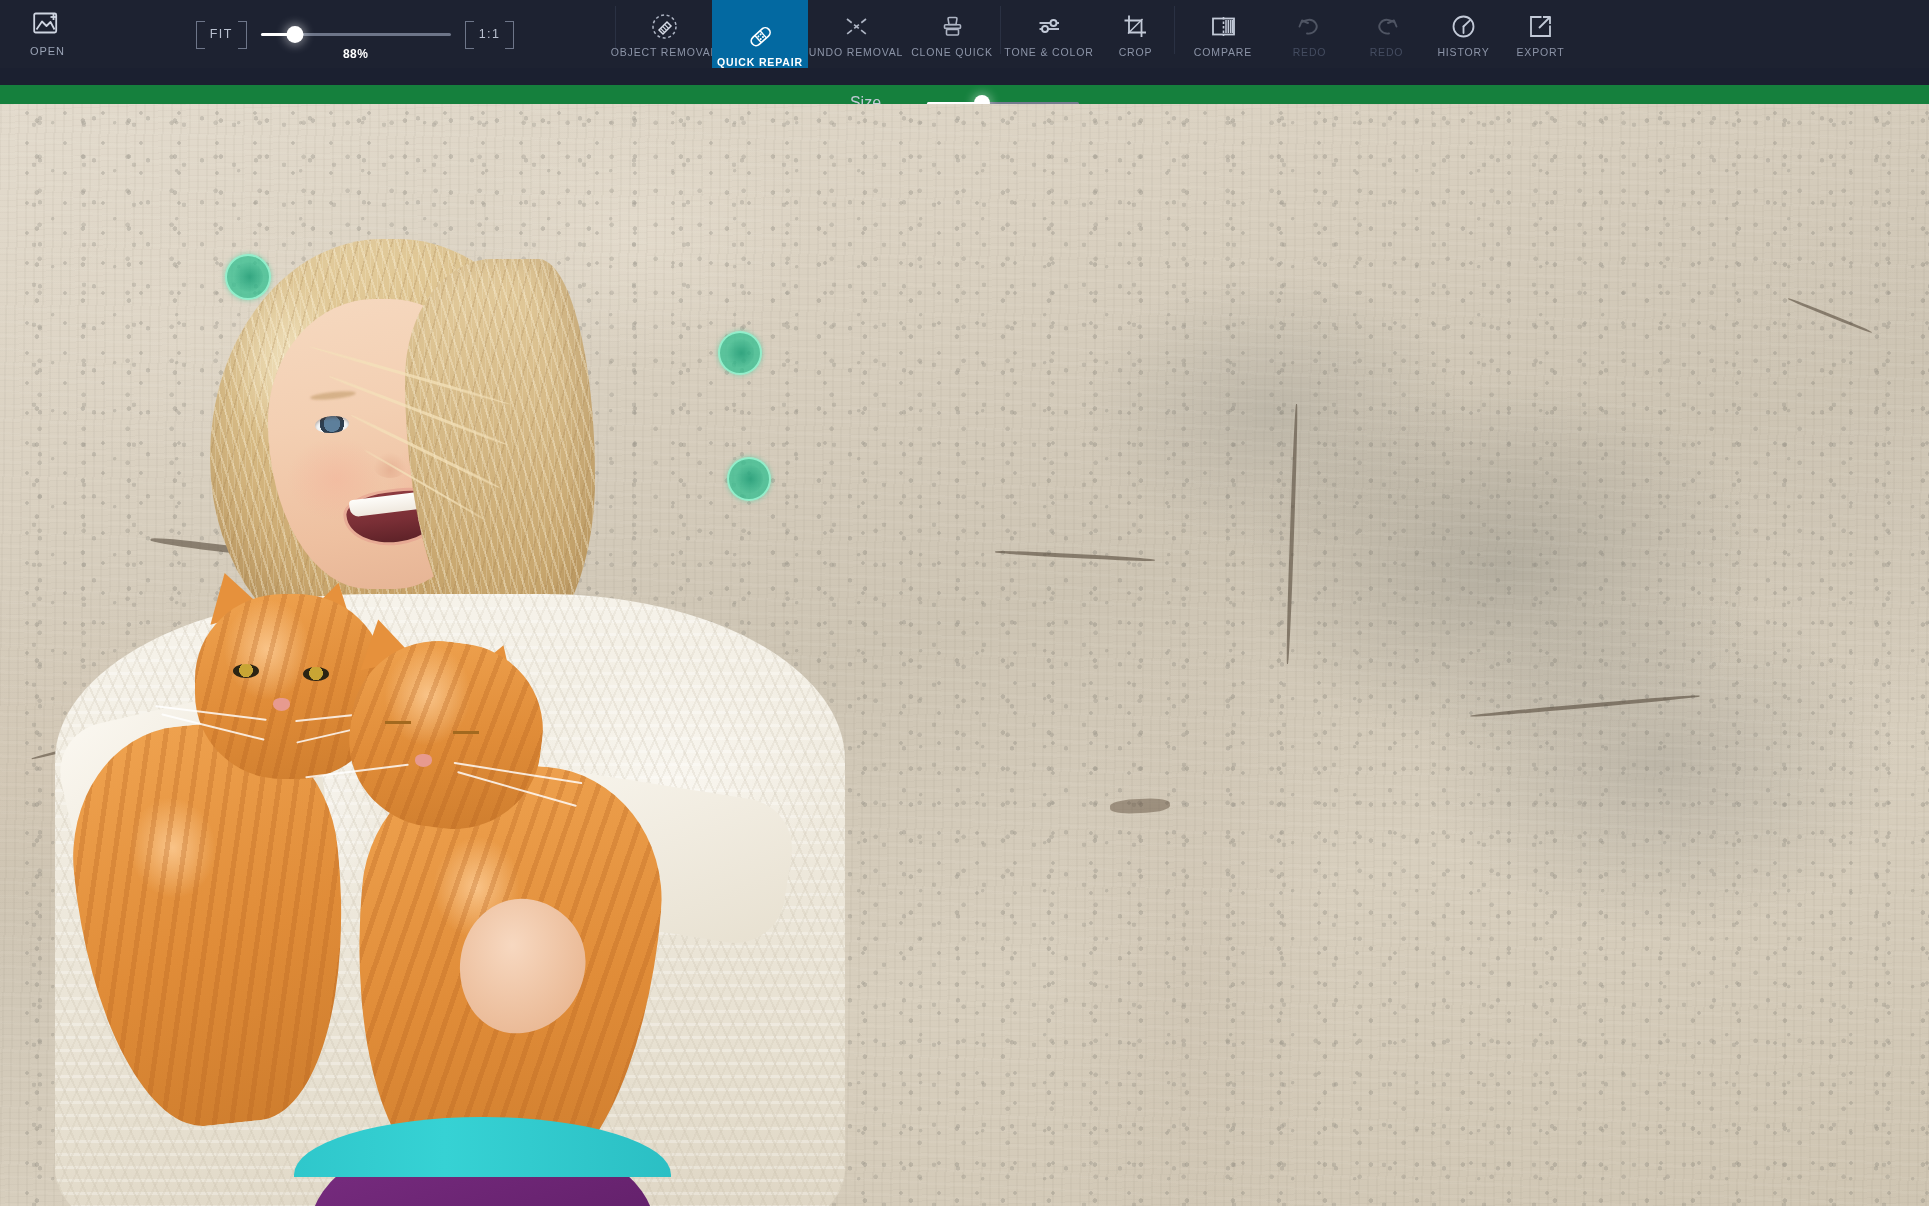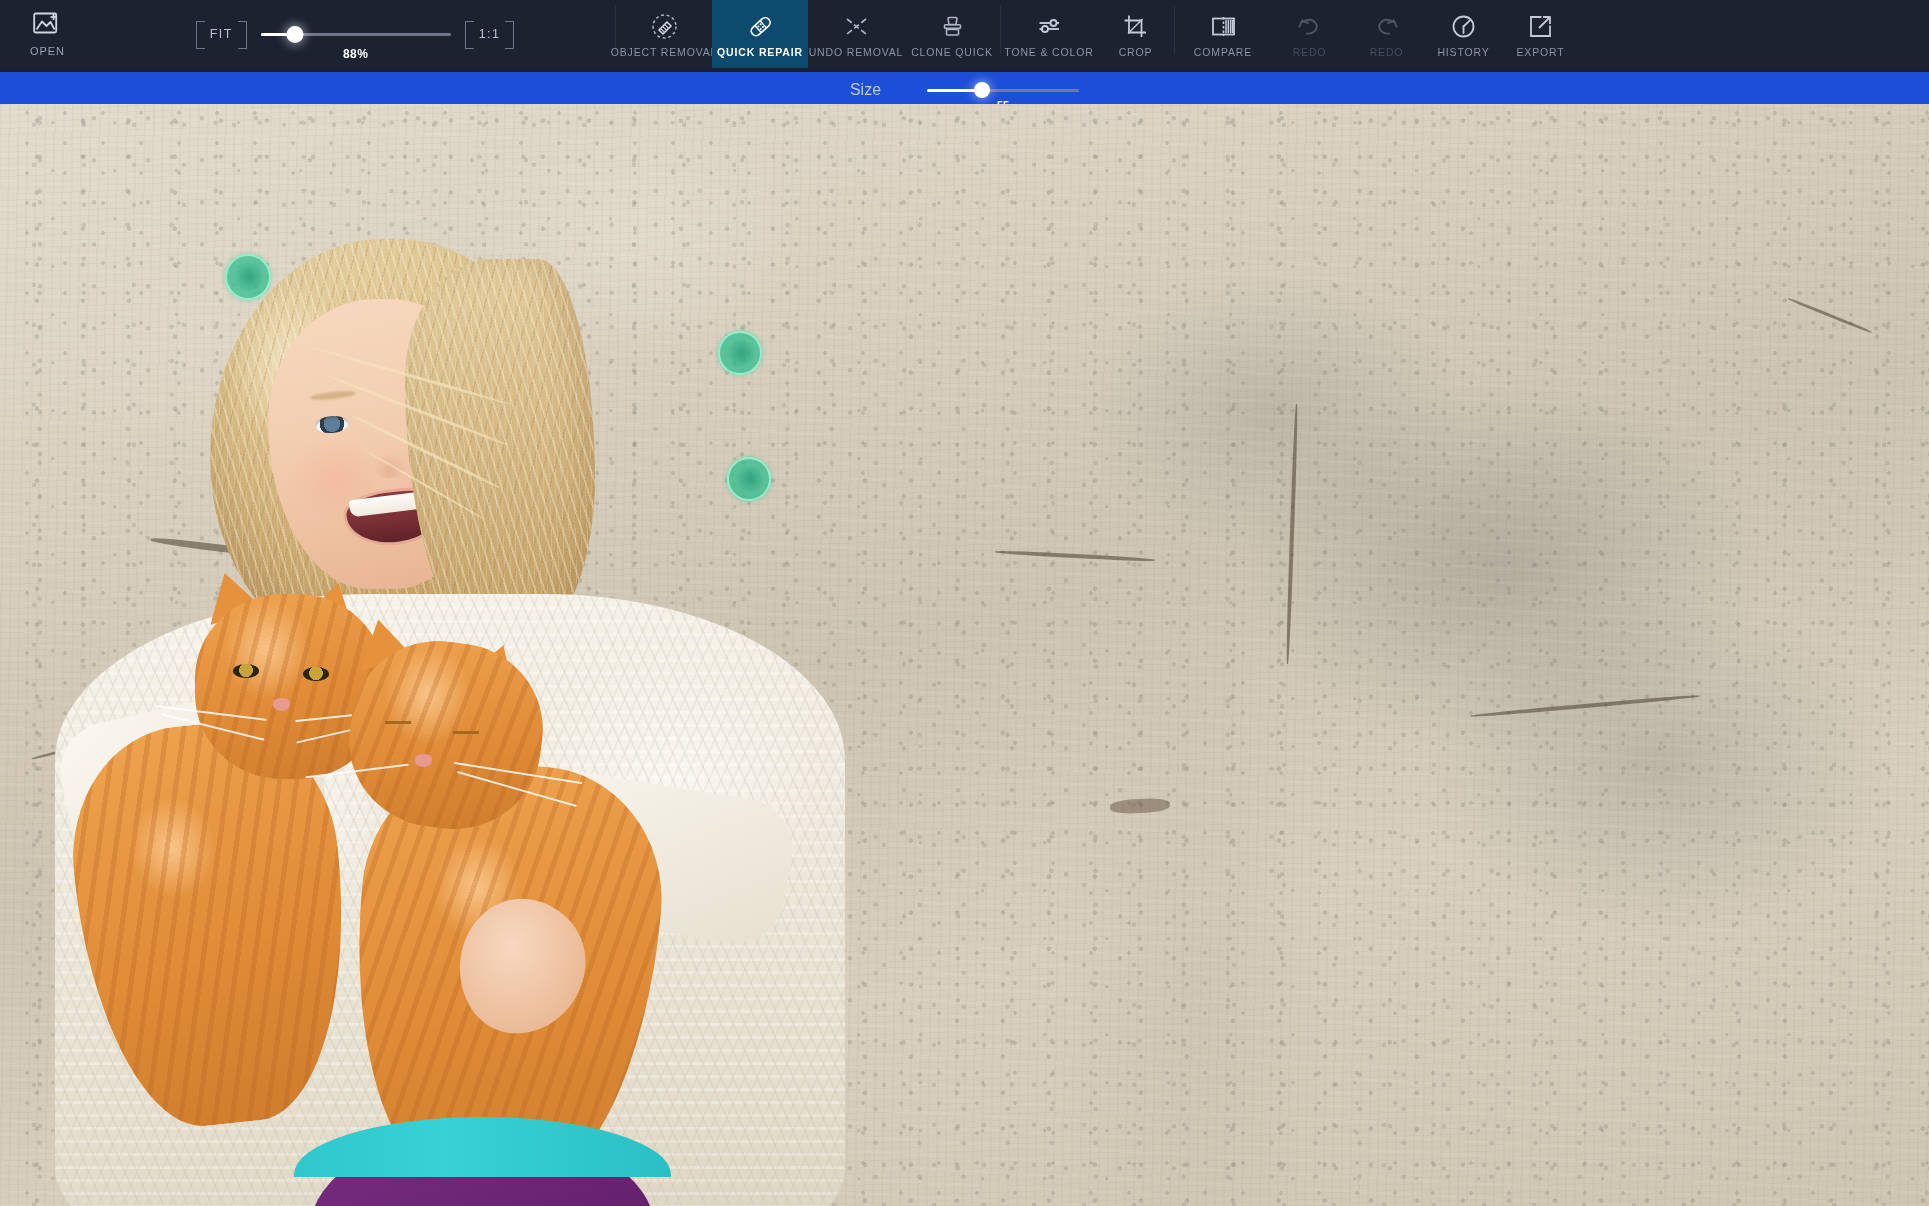--- a/index.html
+++ b/index.html
@@ -71,32 +71,32 @@
     width: 77px; display: flex; flex-direction: column;
     align-items: center; justify-content: center; gap: 6px;
     position: relative; cursor: pointer; padding-top: 2px;
   }
   .tool.wide { width: 96px; }
   .tool .ic { height: 27px; display: flex; align-items: center; justify-content: center; }
   .tool .lbl {
     font-size: 10.5px; letter-spacing: .85px; color: #8c94a7;
     white-space: nowrap;
   }
-  .tool.active { background: #0c4a6e; }
+  .tool.active { background: #0369a1; justify-content: flex-end; }
   .tool.active .lbl { color: #ffffff; font-weight: bold; }
   .tool.disabled .lbl { color: #444c60; }
   .tool.disabled svg { opacity: .30; }
   .sep { width: 1px; background: #2a3143; margin: 6px 0 14px; }
   .spacer { flex: 1; }
 
   
   .sizebar {
-    position: absolute; top: 72px; left: 0;
+    position: absolute; top: 85px; left: 0;
     width: 1929px; height: 36px;
-    background: #1d4ed8;
+    background: #15803d;
     display: flex; align-items: center; justify-content: center;
   }
   .size-wrap { display: flex; align-items: center; gap: 46px; position: relative; }
   .size-label { font-size: 16px; color: #c3c9d6; }
   .size-slider { position: relative; width: 152px; height: 22px; cursor: pointer; }
   .size-slider .track {
     position: absolute; top: 10px; left: 0; width: 100%; height: 2.5px;
     background: #737b8e; border-radius: 2px;
   }
   .size-slider .fill {

